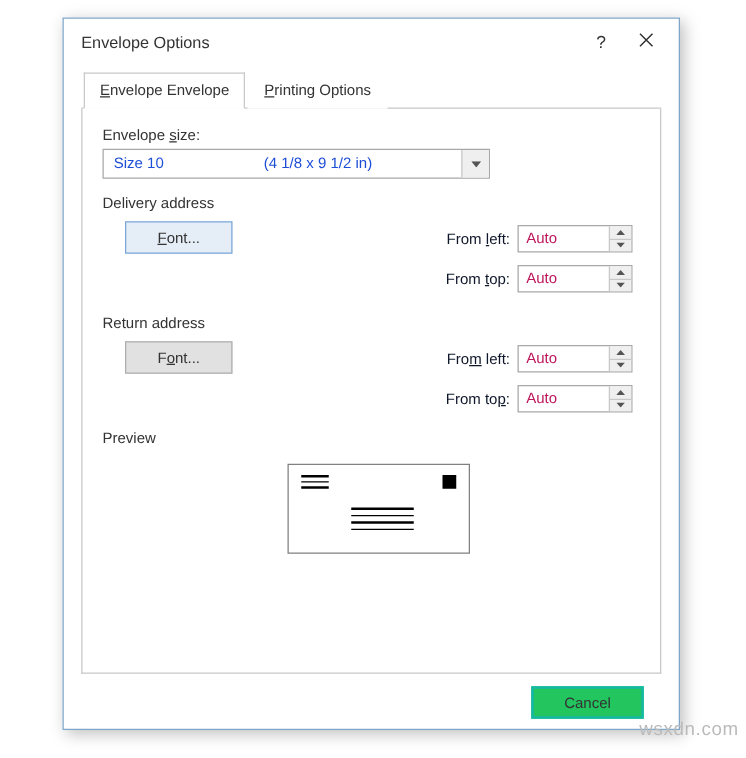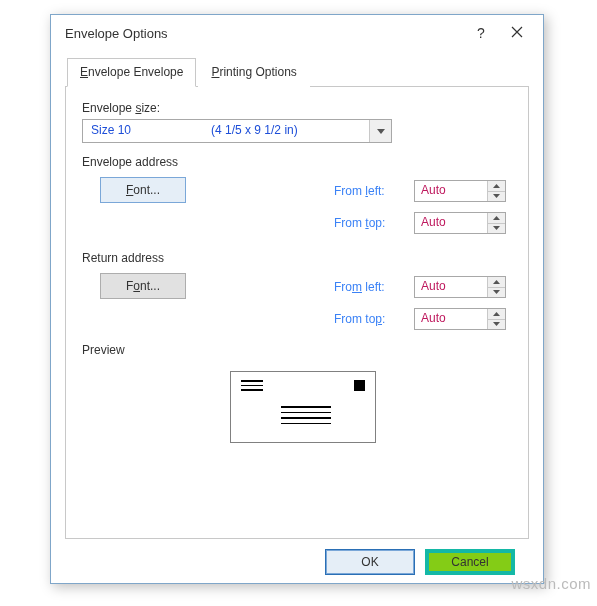--- a/index.html
+++ b/index.html
@@ -27,36 +27,36 @@
     .group { margin-top: 12px; }
     .group-title { color: #333; margin-bottom: 8px; }
     .indent { padding-left: 18px; }
     .font-btn {
       display: inline-flex; align-items: center; justify-content: center; height: 26px; width: 86px;
       background: #e1e1e1; border: 1px solid #adadad; color: #333;
     }
     .font-btn.active { background: #e5eef7; border-color: #7aa7d8; }
     .offset-grid { position: absolute; right: 18px; }
     .offset-row { display: flex; align-items: center; height: 28px; margin-bottom: 4px; }
-    .offset-label { width: 74px; text-align: left; color: #3b82f6; margin-right: 6px; }
+    .offset-label { width: 74px; text-align: right; color: #0f172a; margin-right: 6px; }
     .spin { display: flex; border: 1px solid #a8a8a8; height: 22px; width: 92px; background: #fff; }
     .spin .val { flex: 1; padding: 2px 6px; color: #be185d; }
     .spin .arrows { width: 18px; border-left: 1px solid #c8c8c8; display: flex; flex-direction: column; }
     .spin .arrows div { flex: 1; display: flex; align-items: center; justify-content: center; background: #efefef; }
     .spin .arrows div + div { border-top: 1px solid #c8c8c8; }
     .spin .arrows svg { width: 7px; height: 4px; }
     .preview { margin-top: 6px; }
     .preview-box { width: 146px; height: 72px; border: 1px solid #808080; margin: 14px auto 0 auto; padding: 8px 10px; position: relative; background: #fff; }
     .preview-box .ret { position: absolute; left: 10px; top: 8px; }
     .preview-box .ret div { width: 22px; height: 1.5px; background: #000; margin-bottom: 3px; }
     .preview-box .stamp { position: absolute; right: 10px; top: 8px; width: 11px; height: 11px; background: #000; }
     .preview-box .addr { position: absolute; left: 50px; top: 34px; }
     .preview-box .addr div { width: 50px; height: 1.5px; background: #000; margin-bottom: 4px; }
     .footer { display: flex; justify-content: flex-end; padding: 10px 14px 0 14px; gap: 10px; }
-    .dlg-btn { width: 90px; height: 26px; display: flex; align-items: center; justify-content: center; border: 4px solid #14b8a6; background: #84cc16; color: #333; }
+    .dlg-btn { width: 90px; height: 26px; display: flex; align-items: center; justify-content: center; border: 2px solid #14b8a6; background: #22c55e; color: #333; }
     .dlg-btn.primary { background: #e5eef7; border: 1px solid #2a6fb5; box-shadow: inset 0 0 0 1px #7aa7d8; }
   </style>
 </head>
 <body>
 
 <div class="dialog">
   <div class="titlebar">
     <div class="title">Envelope Options</div>
     <div class="btn" aria-label="Help">
       <span style="font-size:14px;">?</span>
@@ -81,31 +81,31 @@
     </div>
 
     <div class="panel">
 
       <div class="row-label">
         <span>Envelope </span><u>s</u><span>ize:</span>
       </div>
       <div class="combo">
         <div class="text">
           <span class="name">Size 10</span>
-          <span>(4 1/5 x 9 1/2 in)</span>
+          <span>(4 1/8 x 9 1/2 in)</span>
         </div>
         <div class="arrow">
           <svg viewBox="0 0 8 5">
               <path d="M0 0 L4 5 L8 0 Z" fill="#555"></path>
             </svg>
         </div>
       </div>
 
       <div class="group" style="position:relative; height:86px;">
-        <div class="group-title">Envelope address</div>
+        <div class="group-title">Delivery address</div>
         <div class="indent">
           <div class="font-btn active">
             <span></span>
               <u>F</u>
               <span>ont...</span>
           </div>
         </div>
         <div class="offset-grid" style="top:22px;">
           <div class="offset-row">
             <div class="offset-label">
@@ -217,19 +217,18 @@
               <div></div>
               <div></div>
               <div></div>
             </div>
         </div>
       </div>
 
     </div>
 
     <div class="footer">
-      <div class="dlg-btn primary">OK</div>
       <div class="dlg-btn">Cancel</div>
     </div>
   </div>
 </div>
 
 <div class="watermark">wsxdn.com</div>
 
 </body></html>

